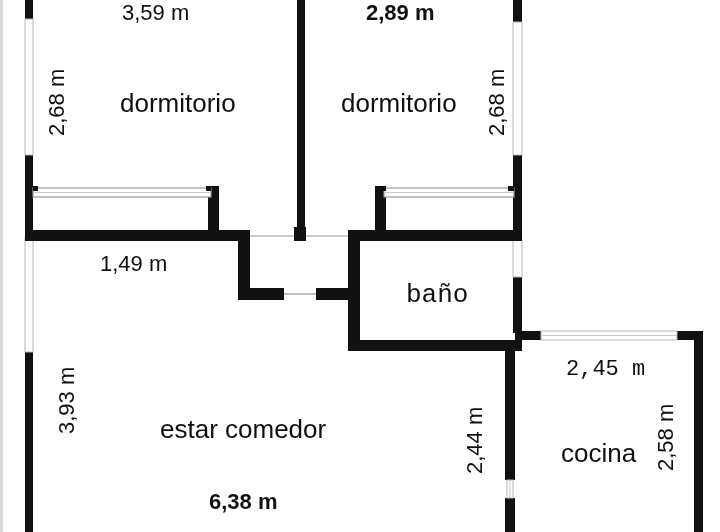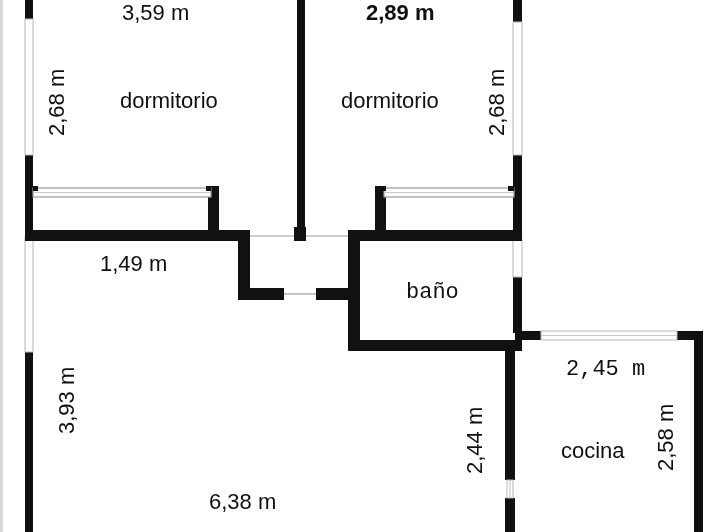--- a/index.html
+++ b/index.html
@@ -34,21 +34,21 @@
     height: 532px;
   }
   .label {
     position: absolute;
     color: #101010;
     white-space: nowrap;
     line-height: 1;
     font-weight: 400;
   }
   .room-label {
-    font-size: 22px;
+    font-size: 26px;
   }
   .dim-label {
     font-size: 22px;
   }
   .vert {
     transform-origin: 0 0;
     transform: rotate(-90deg);
   }
 </style>
 </head>
@@ -159,30 +159,31 @@
     </g>
 
   </svg>
 
   <div class="label room-label" style="left:120px; top:90px;">dormitorio</div>
 
   <div class="label room-label" style="left:341px; top:90px;">dormitorio</div>
 
   <div class="label room-label" style="left:406px; top:282px;font-family:Liberation Mono, monospace;">baño</div>
 
+  <div class="label room-label" style="left:160px; top:416px;">estar comedor</div>
 
   <div class="label room-label" style="left:561px; top:440px;">cocina</div>
 
   <div class="label dim-label" style="left:122px; top:2px;">3,59 m</div>
 
   <div class="label dim-label" style="left:366px; top:2px;font-weight:bold;">2,89 m</div>
 
   <div class="label dim-label" style="left:100px; top:253px;">1,49 m</div>
 
-  <div class="label dim-label" style="left:209px; top:491px;">6,38 m</div>
+  <div class="label dim-label" style="left:209px; top:491px;font-weight:bold;">6,38 m</div>
 
   <div class="label dim-label" style="left:566px; top:359px;font-family:Liberation Mono, monospace;">2,45 m</div>
 
   <div class="label dim-label vert" style="left:46px; top:136px;">2,68 m</div>
 
   <div class="label dim-label vert" style="left:486px; top:136px;">2,68 m</div>
 
   <div class="label dim-label vert" style="left:56px; top:434px;">3,93 m</div>
 
   <div class="label dim-label vert" style="left:464px; top:474px;">2,44 m</div>

